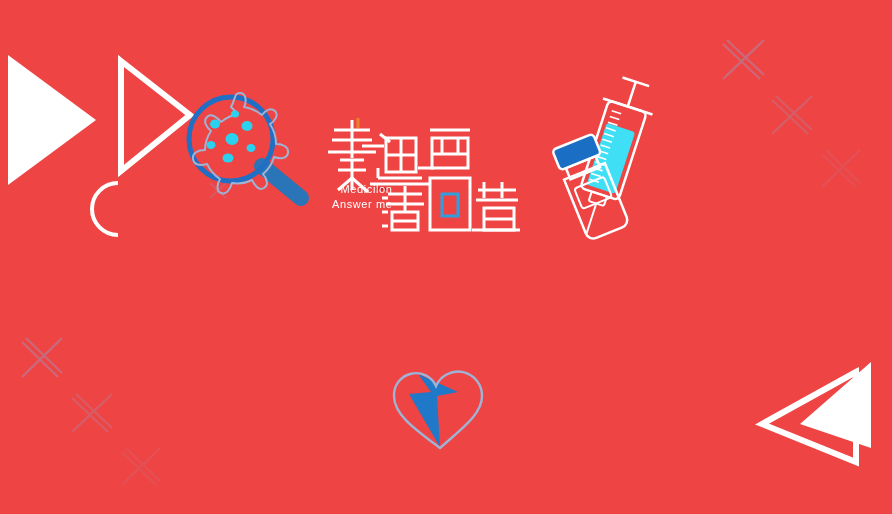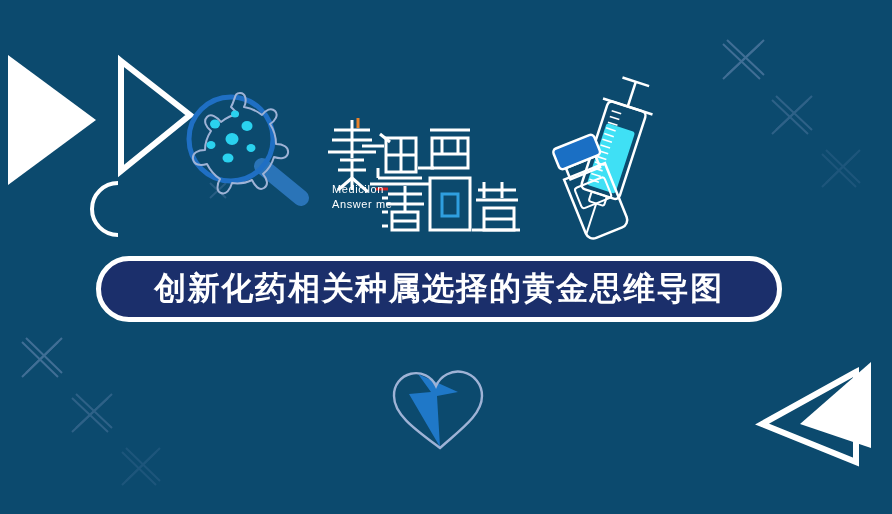--- a/index.html
+++ b/index.html
@@ -5,22 +5,23 @@
   html, body {
     margin: 0;
     padding: 0;
     background: #0d1b3e;
   }
   #banner {
     position: relative;
     width: 892px;
     height: 514px;
     overflow: hidden;
-    background: #0c4a6e;
+    background: #ef4444;
     font-family: "Liberation Sans", sans-serif;
+    text-align: right;
   }
   .layer {
     position: absolute;
     inset: 0;
     width: 892px;
     height: 514px;
   }
   
   #title-pill {
     position: absolute;
@@ -273,17 +274,14 @@
         <line x1="146" y1="118" x2="194" y2="118"></line>
       </g>
     </svg>
 
     <div id="logo-latin">
       <div class="latin-line">Medicilon</div>
       <div class="latin-line">Answer me</div>
     </div>
   </div>
 
-  <div id="title-pill">
-    <span id="title-text">创新化药相关种属选择的黄金思维导图</span>
-  </div>
 
 </div>
 
 </body></html>

